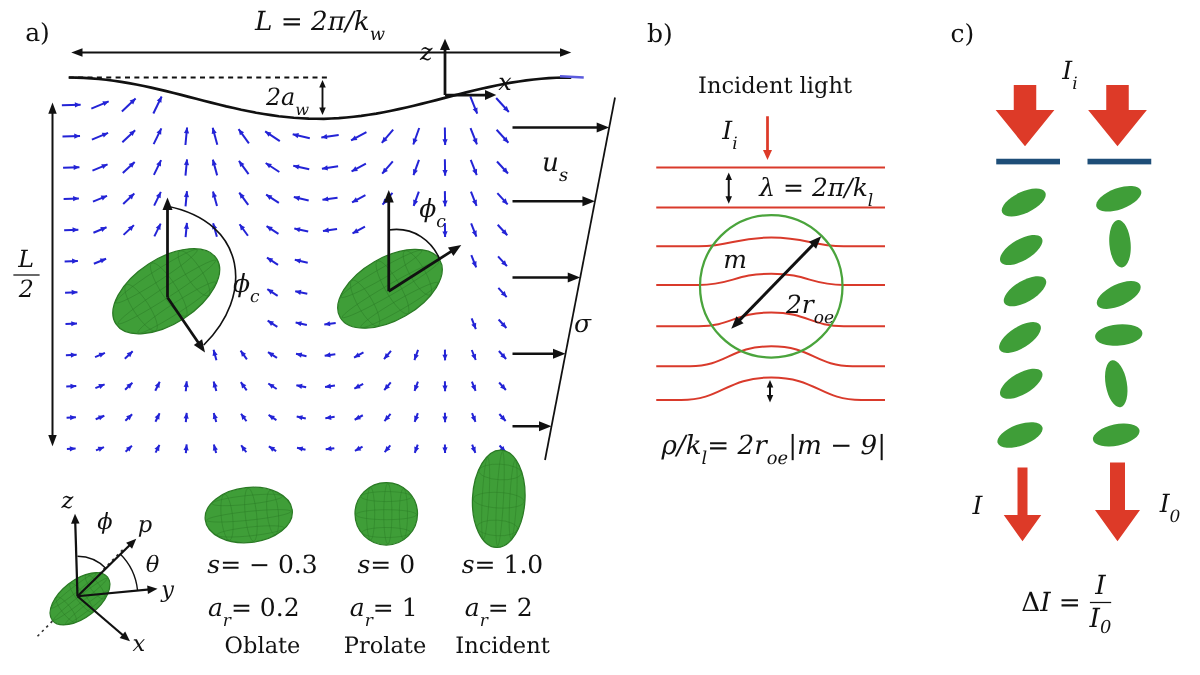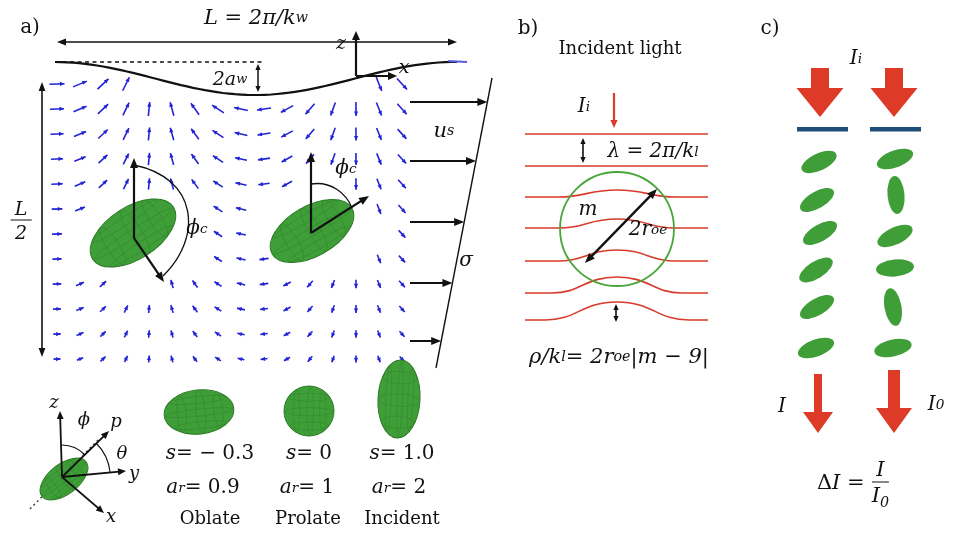--- a/index.html
+++ b/index.html
@@ -1,21 +1,21 @@
 <!DOCTYPE html>
 <html><head>
 <meta charset="utf-8">
 <style>
   html,body{margin:0;padding:0;background:#fff;}
   #fig-wrap{position:relative;width:960px;height:540px;background:#ffffff;overflow:hidden;
             font-family:"DejaVu Serif","Liberation Serif",serif;}
   svg{position:absolute;left:0;top:0;}
   .lbl{position:absolute;transform:translate(-50%,-50%);white-space:nowrap;color:#111;
        display:flex;align-items:center;justify-content:center;line-height:1.05;}
-  .math{font-style:italic;}
+  .math{font-style:italic;align-items:flex-end;}
   .rm{font-style:normal;}
   sub{font-size:68%;line-height:0;}
   .f18{font-size:18px}.f19{font-size:19px}.f20{font-size:20px}.f21{font-size:21px}
   .frac{display:inline-flex;flex-direction:column;align-items:center;line-height:1;}
   .frac .num{border-bottom:1.4px solid #111;padding:0 4px 2px;}
   .frac .den{padding-top:2px;}
 </style>
 </head>
 <body>
 
@@ -520,48 +520,48 @@
       <span>s</span>
       <span class="rm"> = 0</span>
     </div>
   <div class="lbl math f20" style="left:402px;top:452px">
       <span>s</span>
       <span class="rm"> = 1.0</span>
     </div>
   <div class="lbl math f20" style="left:203px;top:486px">
       <span>a</span>
       <sub>r</sub>
-      <span class="rm"> = 0.9</span>
+      <span class="rm"> = 0.2</span>
     </div>
   <div class="lbl math f20" style="left:307px;top:486px">
       <span>a</span>
       <sub>r</sub>
       <span class="rm"> = 1</span>
     </div>
   <div class="lbl math f20" style="left:399px;top:486px">
       <span>a</span>
       <sub>r</sub>
       <span class="rm"> = 2</span>
     </div>
   <div class="lbl rm f18" style="left:210px;top:518px">Oblate</div>
   <div class="lbl rm f18" style="left:308px;top:518px">Prolate</div>
   <div class="lbl rm f18" style="left:402px;top:518px">Incident</div>
 
   <div class="lbl rm f20" style="left:528px;top:27px">b)</div>
-  <div class="lbl rm f18" style="left:620px;top:48px">Incident light</div>
+  <div class="lbl rm f18" style="left:620px;top:70px">Incident light</div>
   <div class="lbl math f20" style="left:584px;top:105px">
       <span>I</span>
       <sub>i</sub>
     </div>
   <div class="lbl math f20" style="left:653px;top:150px">
       <span>λ = 2π/k</span>
       <sub>l</sub>
     </div>
   <div class="lbl math f20" style="left:588px;top:208px">m</div>
-  <div class="lbl math f20" style="left:648px;top:228px">
+  <div class="lbl math f20" style="left:648px;top:244px">
       <span>2r</span>
       <sub>oe</sub>
     </div>
   <div class="lbl math f21" style="left:619px;top:356px">
       <span>ρ/k</span>
       <sub>l</sub>
       <span> = 2r</span>
       <sub>oe</sub>
       <span> |m − 9|</span>
     </div>

